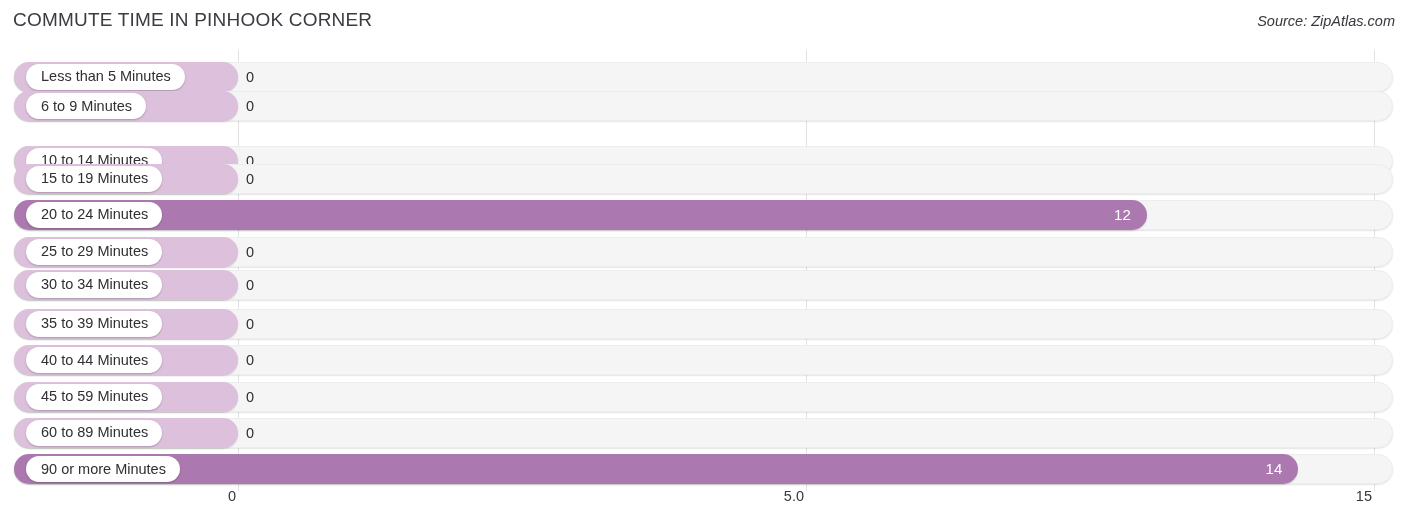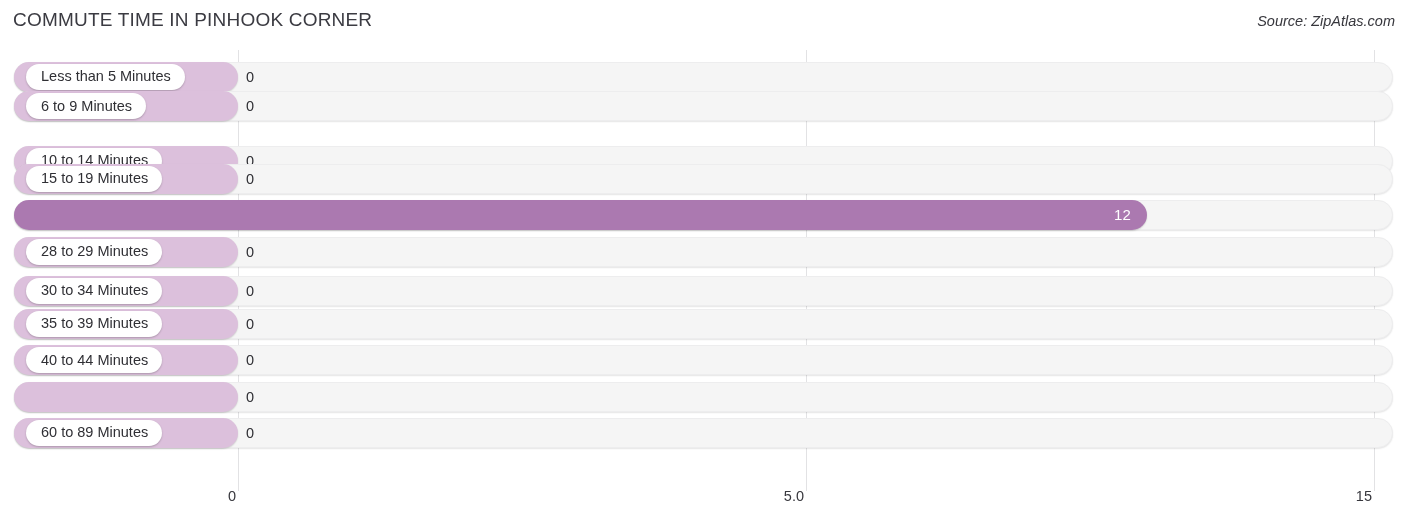--- a/index.html
+++ b/index.html
@@ -116,31 +116,34 @@
         <div class="track"></div>
         <div class="bar light" style="width: 224px;"></div>
         <div class="cat-pill">
           <span>15 to 19 Minutes</span>
         </div>
         <div class="val-out" style="left: 246px;">0</div>
       </div>
       <div class="row" style="top: 150.2px; width: 1406px;">
         <div class="track"></div>
         <div class="bar dark" style="width: 1132.8px;"></div>
+        <div class="cat-pill">
+          <span>20 to 24 Minutes</span>
+        </div>
         <div class="val-in" style="left: 0px; width: 1130.8px;">12</div>
       </div>
       <div class="row" style="top: 186.5px; width: 1406px;">
         <div class="track"></div>
         <div class="bar light" style="width: 224px;"></div>
         <div class="cat-pill">
-          <span>28 to 29 Minutes</span>
+          <span>25 to 29 Minutes</span>
         </div>
         <div class="val-out" style="left: 246px;">0</div>
       </div>
-      <div class="row" style="top: 226px; width: 1406px;">
+      <div class="row" style="top: 220px; width: 1406px;">
         <div class="track"></div>
         <div class="bar light" style="width: 224px;"></div>
         <div class="cat-pill">
           <span>30 to 34 Minutes</span>
         </div>
         <div class="val-out" style="left: 246px;">0</div>
       </div>
       <div class="row" style="top: 259.1px; width: 1406px;">
         <div class="track"></div>
         <div class="bar light" style="width: 224px;"></div>
@@ -153,29 +156,40 @@
         <div class="track"></div>
         <div class="bar light" style="width: 224px;"></div>
         <div class="cat-pill">
           <span>40 to 44 Minutes</span>
         </div>
         <div class="val-out" style="left: 246px;">0</div>
       </div>
       <div class="row" style="top: 331.7px; width: 1406px;">
         <div class="track"></div>
         <div class="bar light" style="width: 224px;"></div>
+        <div class="cat-pill">
+          <span>45 to 59 Minutes</span>
+        </div>
         <div class="val-out" style="left: 246px;">0</div>
       </div>
       <div class="row" style="top: 368px; width: 1306px;">
         <div class="track"></div>
         <div class="bar light" style="width: 224px;"></div>
         <div class="cat-pill">
           <span>60 to 89 Minutes</span>
         </div>
         <div class="val-out" style="left: 246px;">0</div>
+      </div>
+      <div class="row" style="top: 404.3px; width: 1406px;">
+        <div class="track"></div>
+        <div class="bar dark" style="width: 1284.27px;"></div>
+        <div class="cat-pill">
+          <span>90 or more Minutes</span>
+        </div>
+        <div class="val-in" style="left: 0px; width: 1282.27px;">14</div>
       </div>
     </div>
 
   <div class="axis" id="axis">
       <div class="tick" style="left: 236px;">0</div>
       <div class="tick" style="left: 804px;">5.0</div>
       <div class="tick" style="left: 1372px;">15</div>
     </div>
 
 </div>

